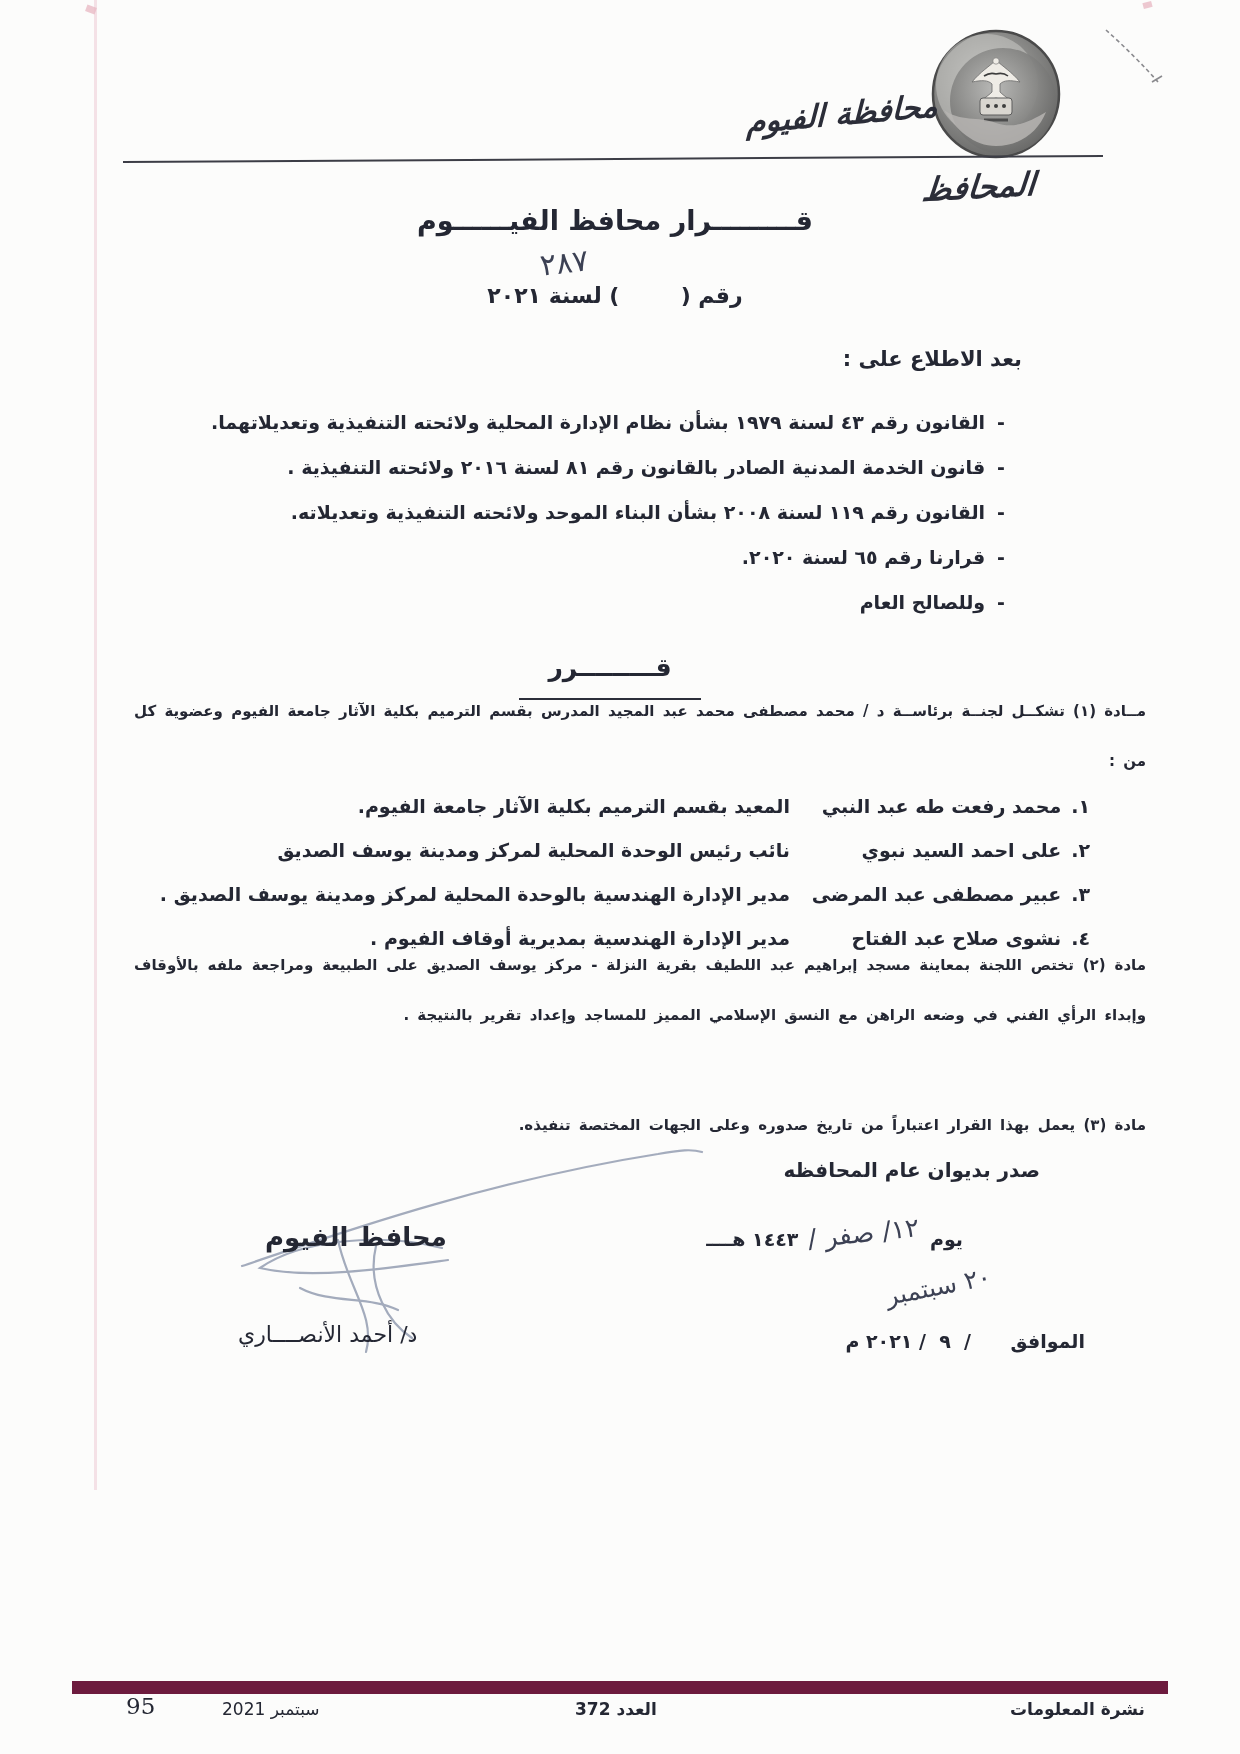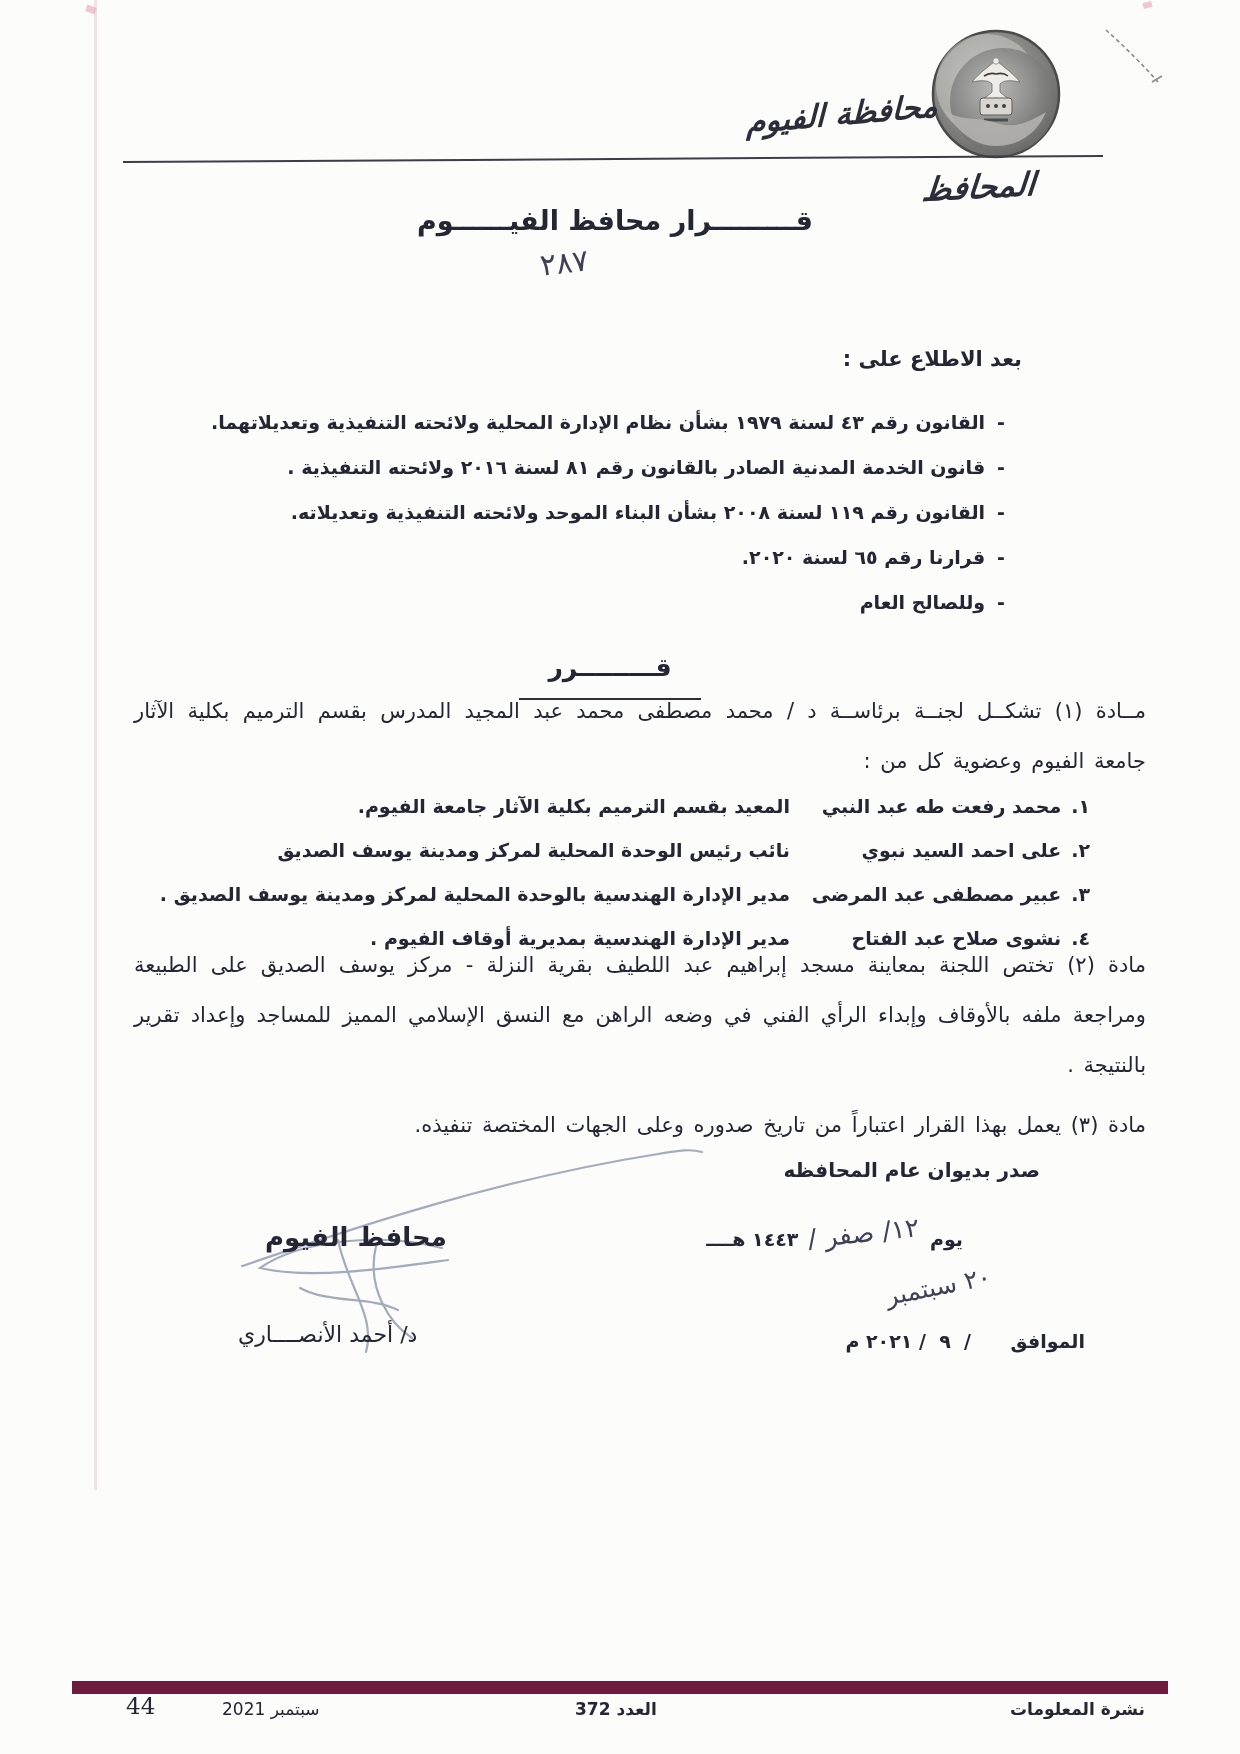--- a/index.html
+++ b/index.html
@@ -60,21 +60,21 @@
   .law-item .bullet { font-weight:bold; }
 
   
   .decided {
     position:absolute; left:519px; top:653px; width:182px; text-align:center;
     font-size:25px; font-weight:bold; direction:rtl;
     border-bottom:2.5px solid #2c2e3a; padding-bottom:16px; white-space:nowrap;
   }
   .article {
     position:absolute; right:94px; width:1012px; direction:rtl;
-    font-size:21px; font-weight:normal; line-height:50px; word-spacing:3px;
+    font-size:15px; font-weight:bold; line-height:50px; word-spacing:3px;
     text-align:justify;
   }
   .article.a1 { top:686px; }
   .article.a2 { top:940px; }
   .article.a3 { top:1100px; text-align:right; }
 
   .members { position:absolute; right:150px; top:793px; width:940px; direction:rtl; }
   .member-row {
     display:flex; direction:rtl; align-items:baseline; margin-bottom:18px;
     font-size:19px; font-weight:bold; line-height:26px;
@@ -162,20 +162,21 @@
   <div class="header-rule"></div>
   <div class="governor-script">المحافظ</div>
 
   <svg class="pen-mark" viewBox="0 0 72 66">
     <path d="M6,4 C24,20 46,42 58,56" stroke="#8a8a8e" stroke-width="1.6" fill="none" stroke-dasharray="4,3"></path>
     <path d="M52,56 L62,50" stroke="#8a8a8e" stroke-width="1.6" fill="none"></path>
   </svg>
 
   <div class="doc-title">قـــــــــرار محافظ الفيــــــوم</div>
   <div class="decree-num-hand hand">٢٨٧</div>
+  <div class="number-line">رقم (        ) لسنة ٢٠٢١</div>
 
   <div class="preamble-lead">بعد الاطلاع على :</div>
 
   <div class="law-list">
     <div class="law-item">
       <span class="bullet">-</span>
       <span>القانون رقم ٤٣ لسنة ١٩٧٩ بشأن نظام الإدارة المحلية ولائحته التنفيذية وتعديلاتهما.</span>
     </div>
     <div class="law-item">
       <span class="bullet">-</span>
@@ -241,15 +242,15 @@
       <path d="M120,160 C150,176 190,168 218,182"></path>
     </g>
   </svg>
   <div class="sig-title">محافظ الفيوم</div>
   <div class="sig-name">د/ أحمد الأنصــــاري</div>
 
   <div class="footer-bar"></div>
   <div class="footer-bulletin">نشرة المعلومات</div>
   <div class="footer-issue">العدد 372</div>
   <div class="footer-date">سبتمبر 2021</div>
-  <div class="footer-page">44</div>
+  <div class="footer-page">95</div>
 
 </div>
 
 </body></html>

